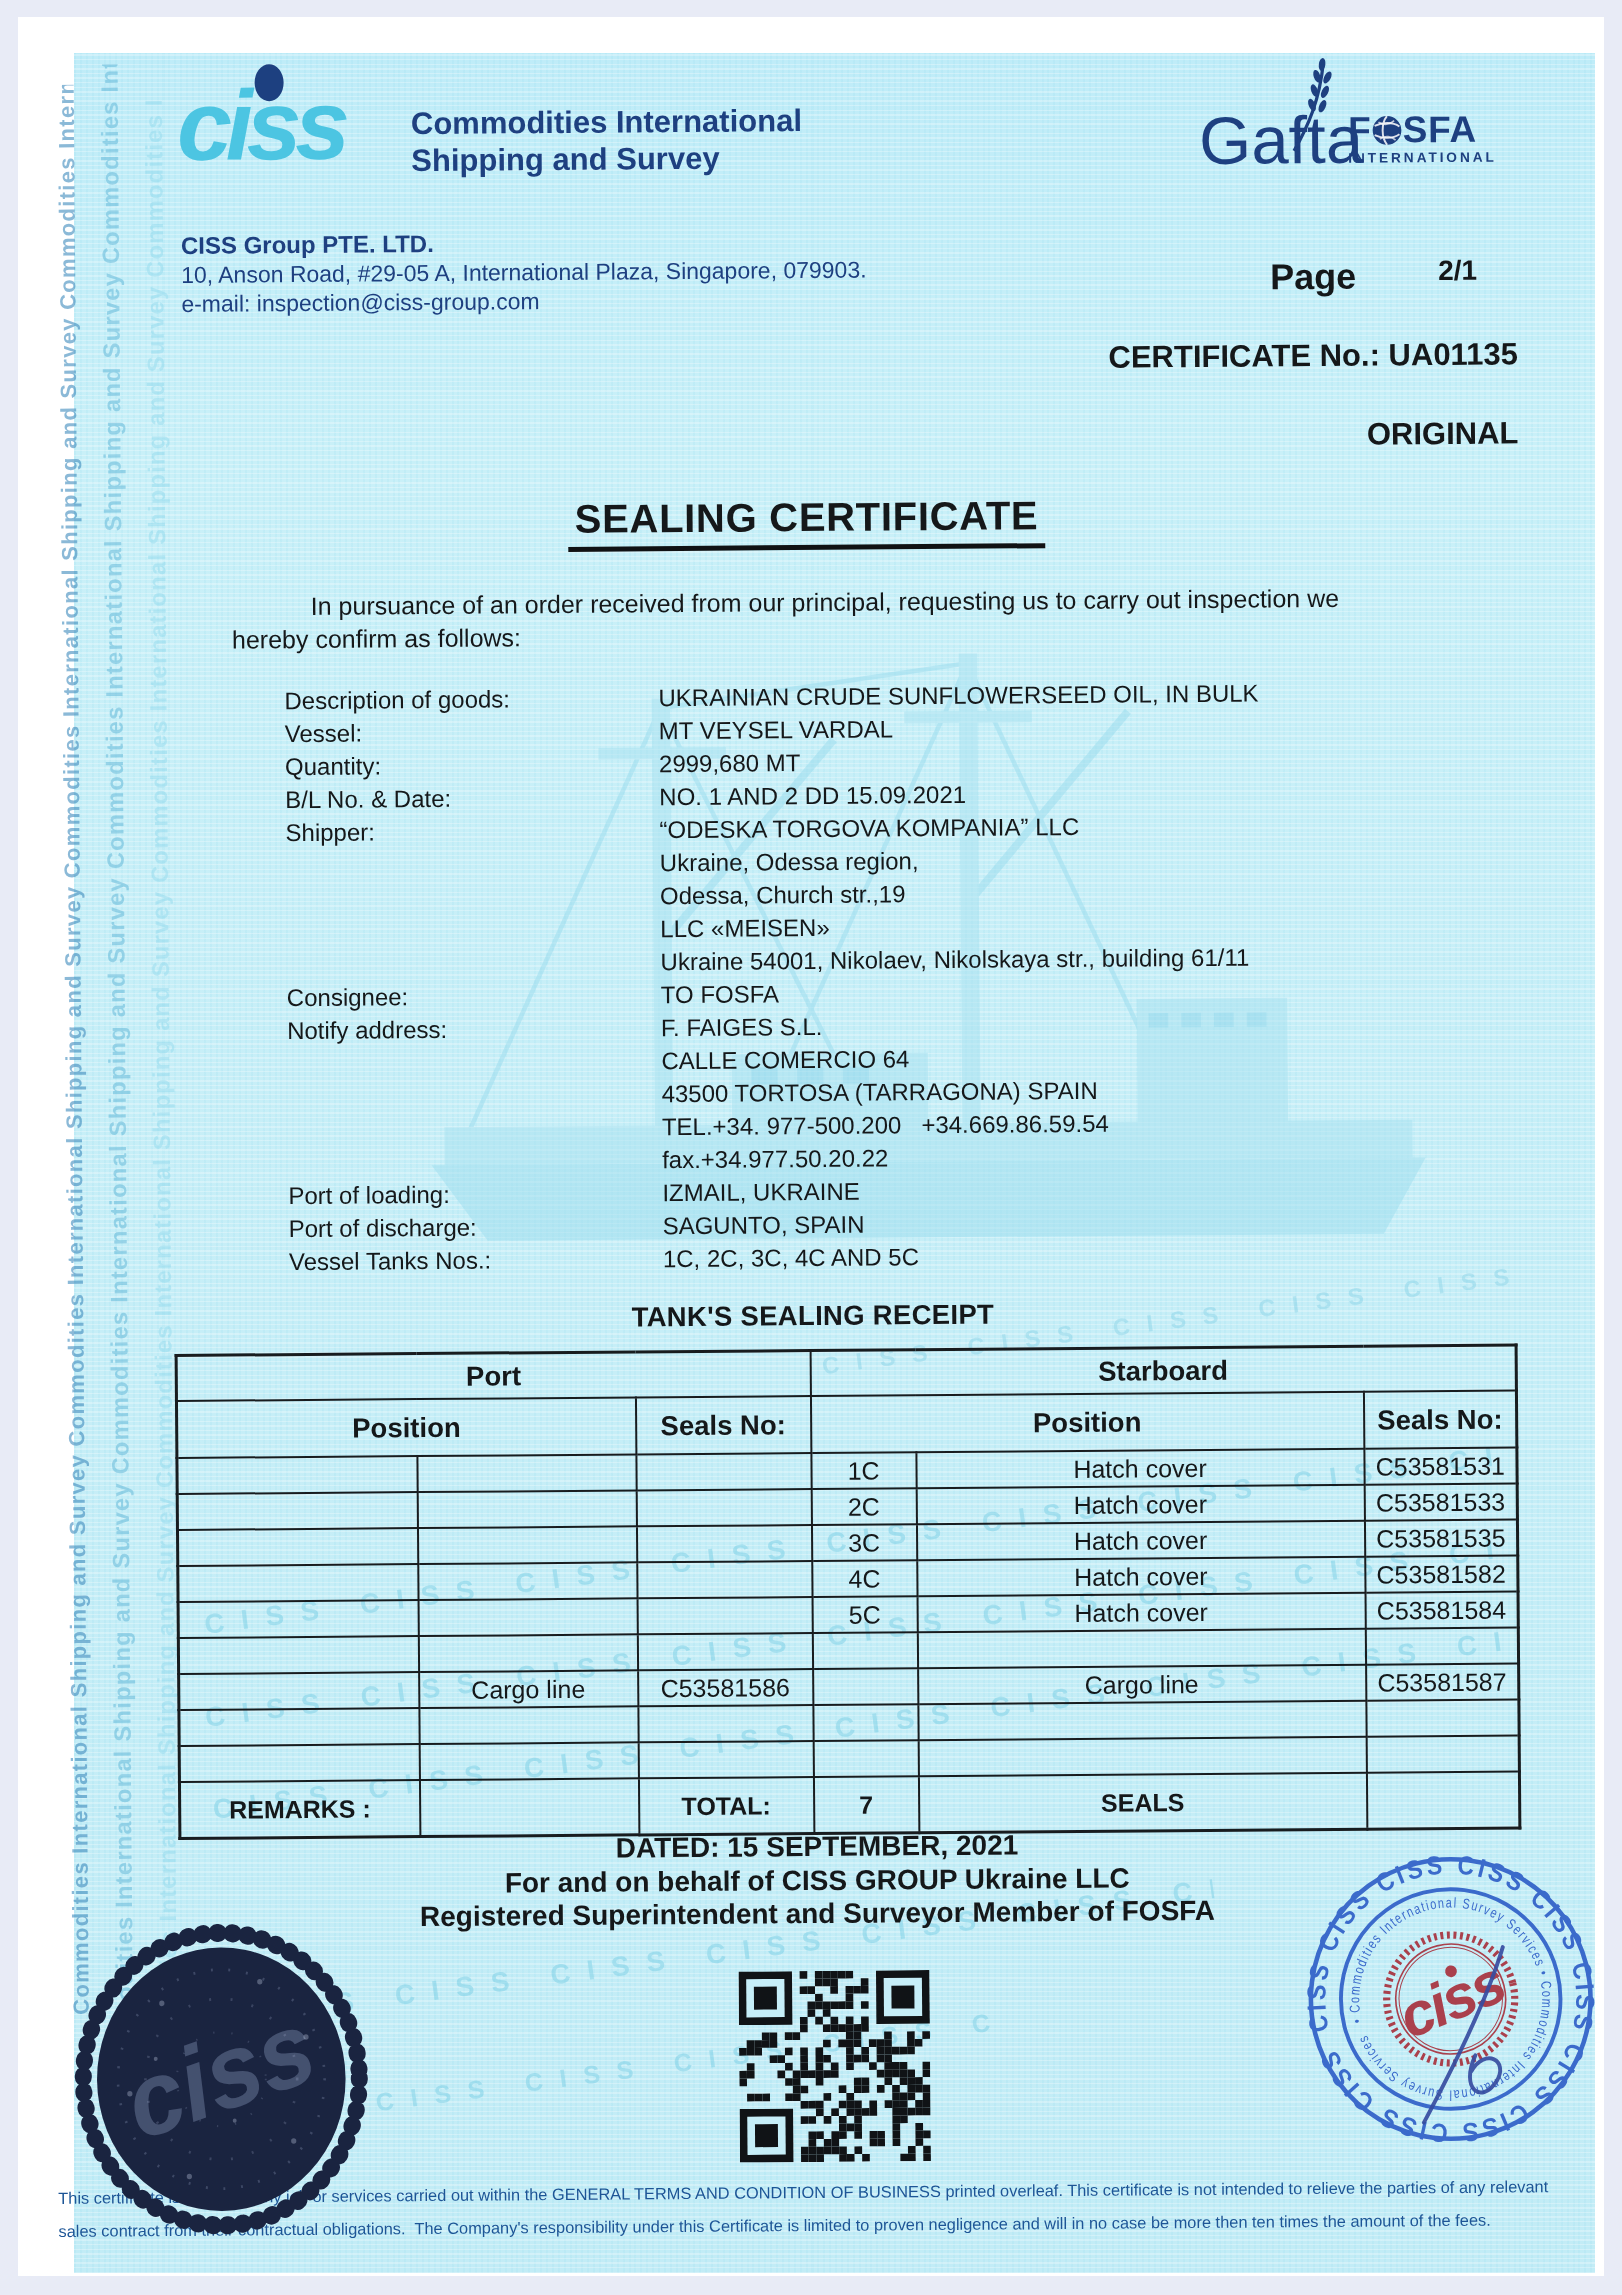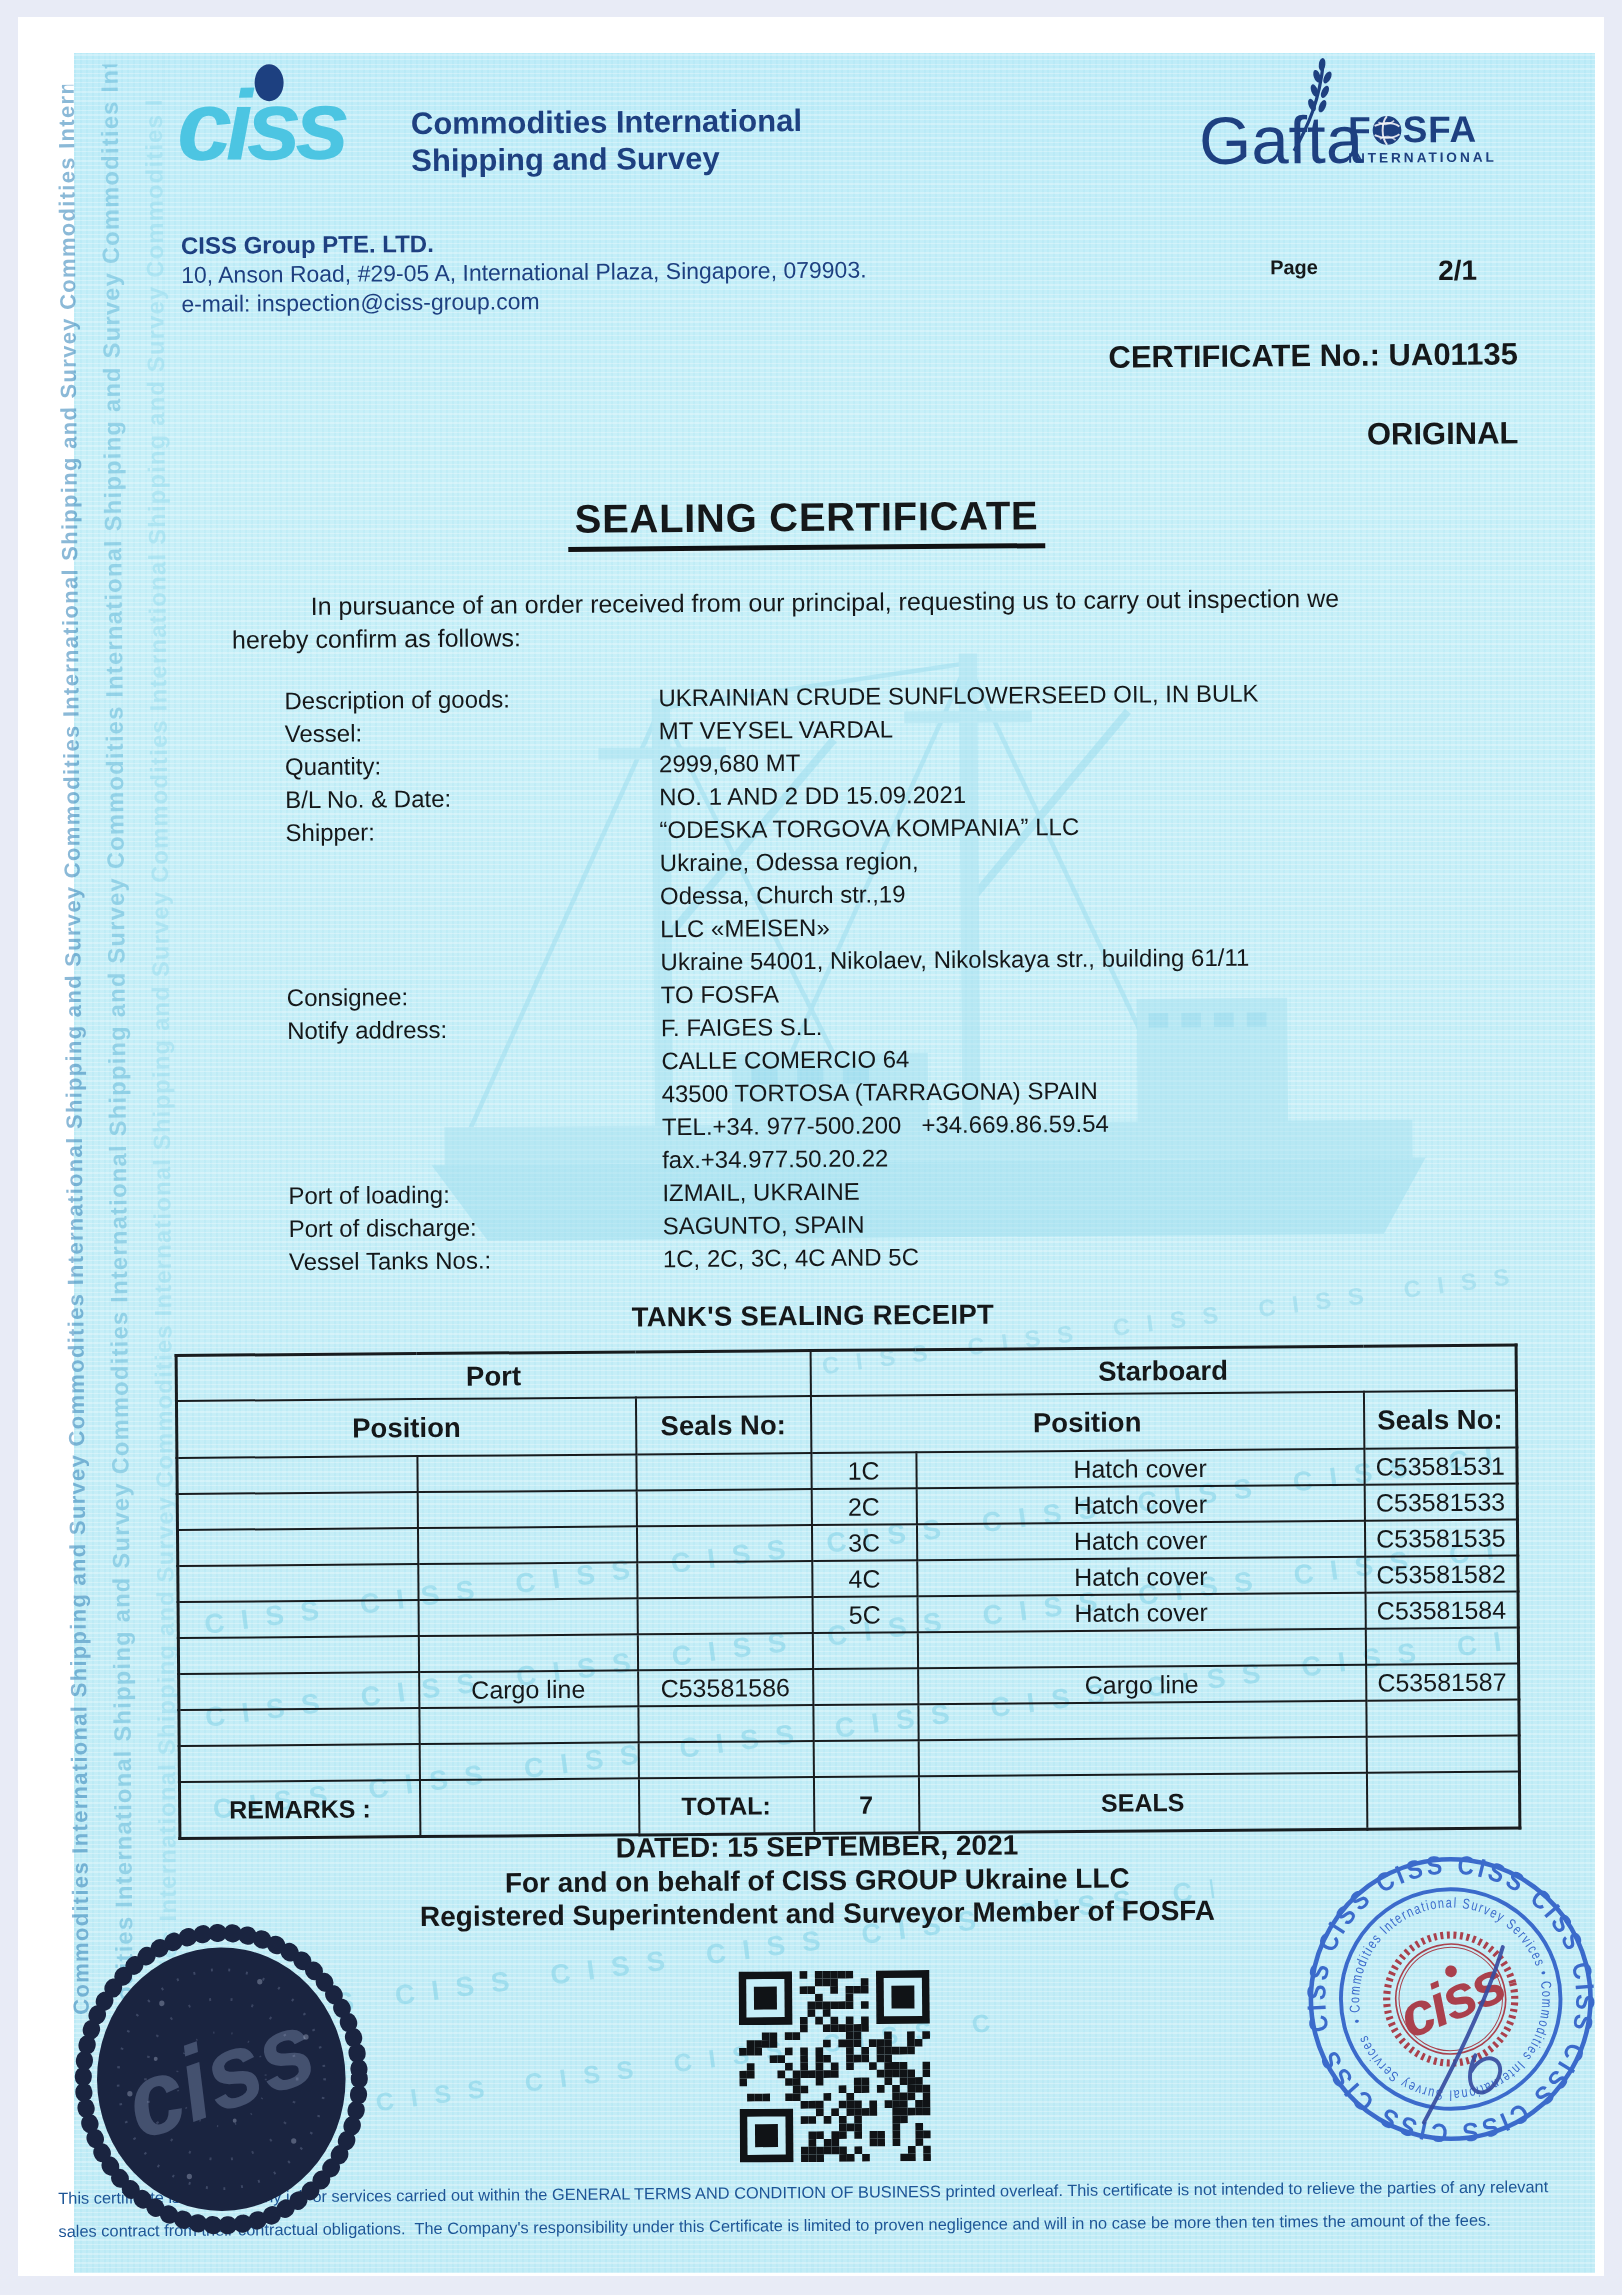--- a/index.html
+++ b/index.html
@@ -32,21 +32,21 @@
          line-height:1.18;z-index:2;}
   .gafta{position:absolute;left:1207px;top:105px;font-family:Liberation Sans, sans-serif;
          font-size:67px;color:#1e4080;z-index:2;}
   .gafta-stalk{position:absolute;left:1290px;top:58px;z-index:3;}
   .fosfa{position:absolute;left:1356px;top:116px;z-index:2;color:#1e4080;}
   .fosfa-line1{font-size:37px;font-weight:bold;letter-spacing:0.7px;display:flex;align-items:center;line-height:1;}
   .fosfa-globe{display:inline-block;margin:0 0.7px;}
   .fosfa-line2{font-size:13.7px;font-weight:bold;letter-spacing:2.9px;margin-top:2px;}
   .addr{position:absolute;left:188px;top:226px;z-index:2;color:#1e4080;font-size:23px;line-height:1.26;}
   .addr .co{font-weight:bold;font-size:24px;}
-  .pageword{position:absolute;left:1277px;top:260px;font-size:20px;font-weight:bold;z-index:2;}
+  .pageword{position:absolute;left:1277px;top:260px;font-size:36px;font-weight:bold;z-index:2;}
   .pagenum{position:absolute;left:1445px;top:260px;font-size:28px;font-weight:bold;z-index:2;}
   .certno{position:absolute;right:99px;top:342px;font-size:31px;font-weight:bold;z-index:2;}
   .original{position:absolute;right:99px;top:421px;font-size:31px;font-weight:bold;z-index:2;}
 
   
   .titlewrap{position:absolute;left:0;top:495px;width:1623px;text-align:center;z-index:2;}
   .doctitle{display:inline-block;font-size:40px;font-weight:bold;letter-spacing:0.7px;
             border-bottom:5.2px solid #101214;padding:0 6.5px 5.2px 6.5px;}
   .intro{position:absolute;left:236px;top:586px;width:1184px;font-size:25px;line-height:1.32;
          text-indent:79px;z-index:2;}

